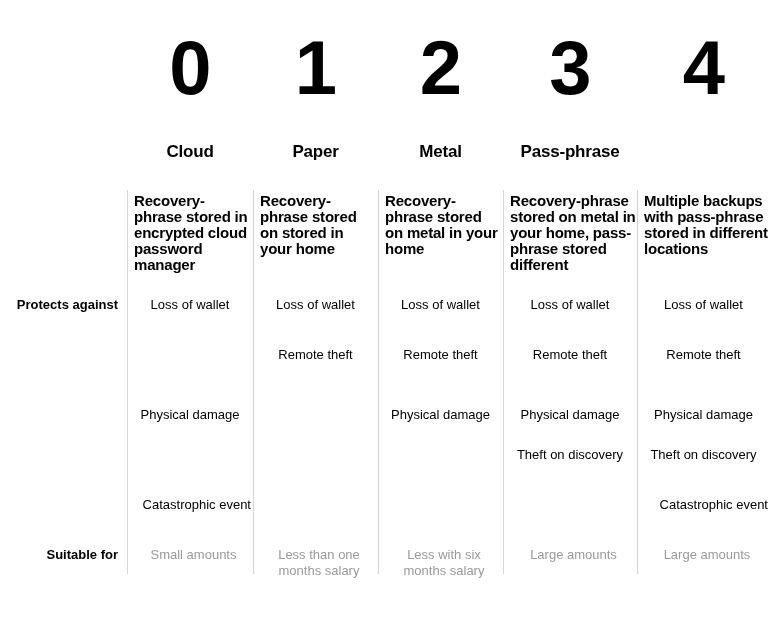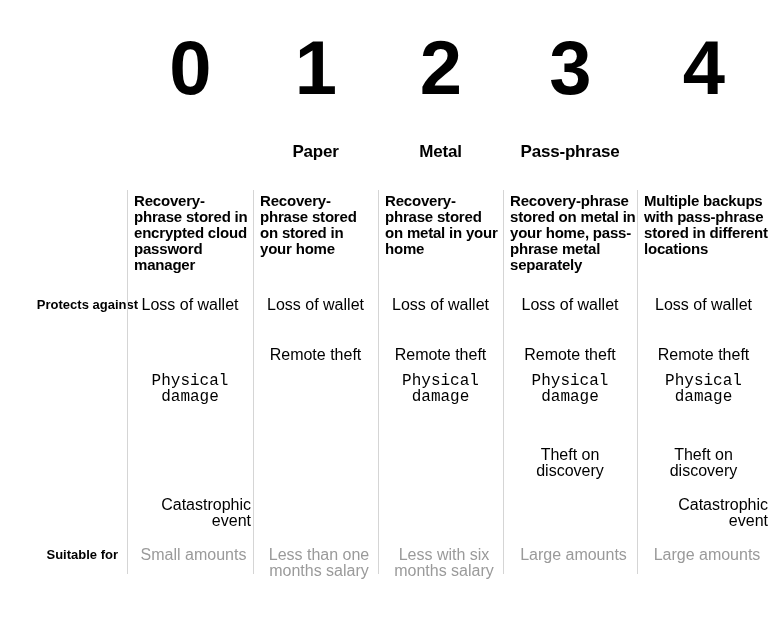--- a/index.html
+++ b/index.html
@@ -29,21 +29,21 @@
 
   .row-label {
     position: absolute;
     left: 0;
     width: 118px;
     text-align: right;
     font-size: 13px;
     font-weight: 700;
     line-height: 16px;
   }
-  .label-protects { top: 297px; padding-left: 20px; }
+  .label-protects { top: 297px; }
   .label-suitable { top: 547px; }
 
   .col { position: absolute; top: 0; height: 100%; }
   .c0 { left: 127px; width: 126px; }
   .c1 { left: 253px; width: 125px; }
   .c2 { left: 378px; width: 125px; }
   .c3 { left: 503px; width: 134px; }
   .c4 { left: 637px; width: 133px; }
 
   .num {
@@ -77,43 +77,44 @@
     font-weight: 700;
     line-height: 16px;
     letter-spacing: -0.2px;
     text-align: left;
   }
   .cell {
     position: absolute;
     left: 2px;
     right: 2px;
     text-align: center;
-    font-size: 16px;
+    font-size: 13px;
     line-height: 16px;
   }
-  .r0 { top: 297px; } .r1 { top: 347px; } .r2 { top: 373px; font-family: Liberation Mono, monospace; }
+  .r0 { top: 297px; } .r1 { top: 347px; } .r2 { top: 407px; }
   .r3 { top: 447px; } .r4 { top: 497px; text-align: right; }
   .suitable-val { top: 547px; color: var(--muted); left: 7px; right: 0; }
 </style>
 </head>
 <body>
 
 <div class="stage">
 
   <div class="row-label label-protects">Protects against</div>
   <div class="row-label label-suitable">Suitable for</div>
 
   <div class="divider d0"></div>
   <div class="divider d1"></div>
   <div class="divider d2"></div>
   <div class="divider d3"></div>
   <div class="divider d4"></div>
 
   <div class="col c0">
     <div class="num">0</div>
+    <div class="name">Cloud</div>
     <div class="desc">Recovery-phrase stored in encrypted cloud password manager</div>
     <div class="cell r0">Loss of wallet</div>
     <div class="cell r1"></div>
     <div class="cell r2">Physical damage</div>
     <div class="cell r3"></div>
     <div class="cell r4">Catastrophic event</div>
     <div class="cell suitable-val">Small amounts</div>
   </div>
 
   <div class="col c1">
@@ -136,21 +137,21 @@
     <div class="cell r1">Remote theft</div>
     <div class="cell r2">Physical damage</div>
     <div class="cell r3"></div>
     <div class="cell r4"></div>
     <div class="cell suitable-val">Less with six months salary</div>
   </div>
 
   <div class="col c3">
     <div class="num">3</div>
     <div class="name">Pass-phrase</div>
-    <div class="desc">Recovery-phrase stored on metal in your home, pass-phrase metal separately</div>
+    <div class="desc">Recovery-phrase stored on metal in your home, pass-phrase stored different</div>
     <div class="cell r0">Loss of wallet</div>
     <div class="cell r1">Remote theft</div>
     <div class="cell r2">Physical damage</div>
     <div class="cell r3">Theft on discovery</div>
     <div class="cell r4"></div>
     <div class="cell suitable-val">Large amounts</div>
   </div>
 
   <div class="col c4">
     <div class="num">4</div>

